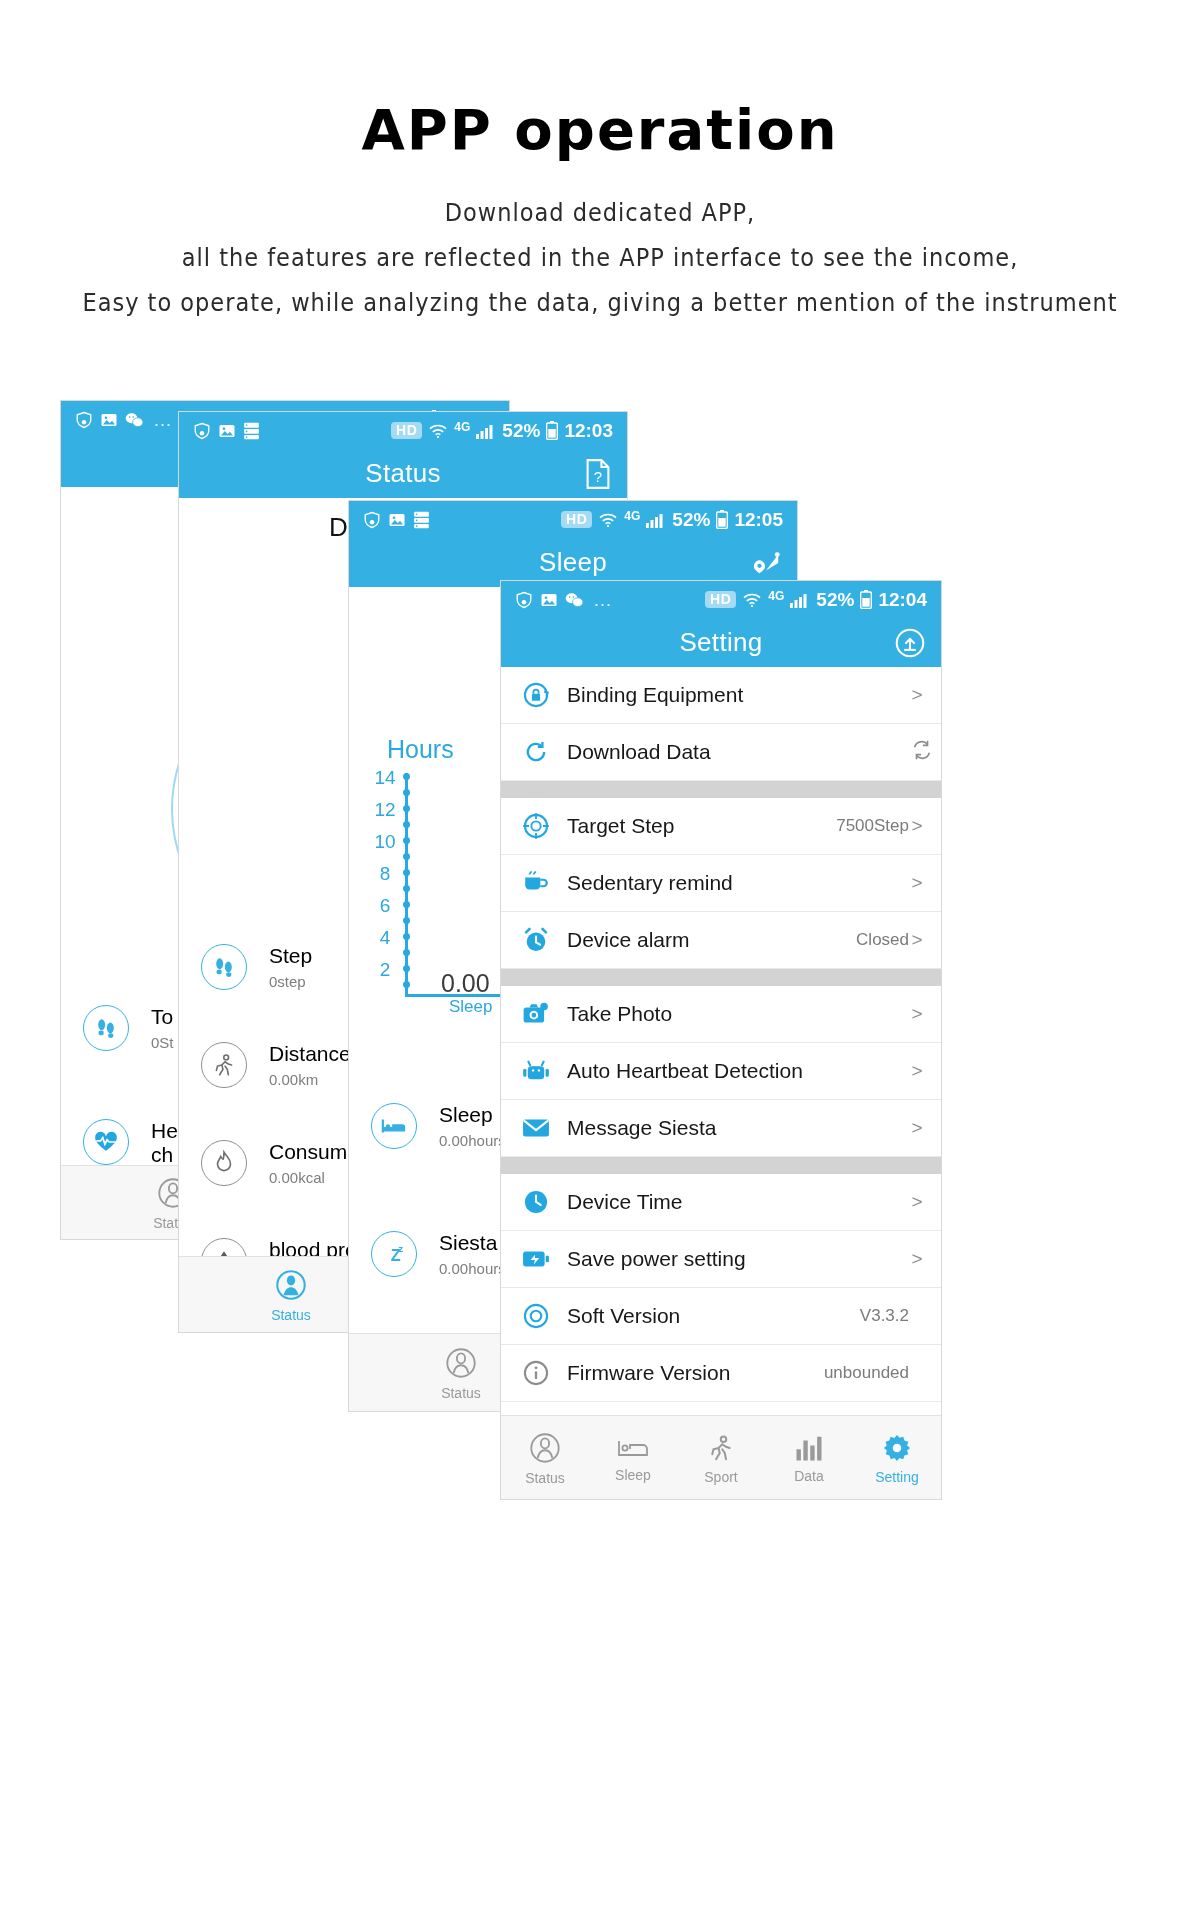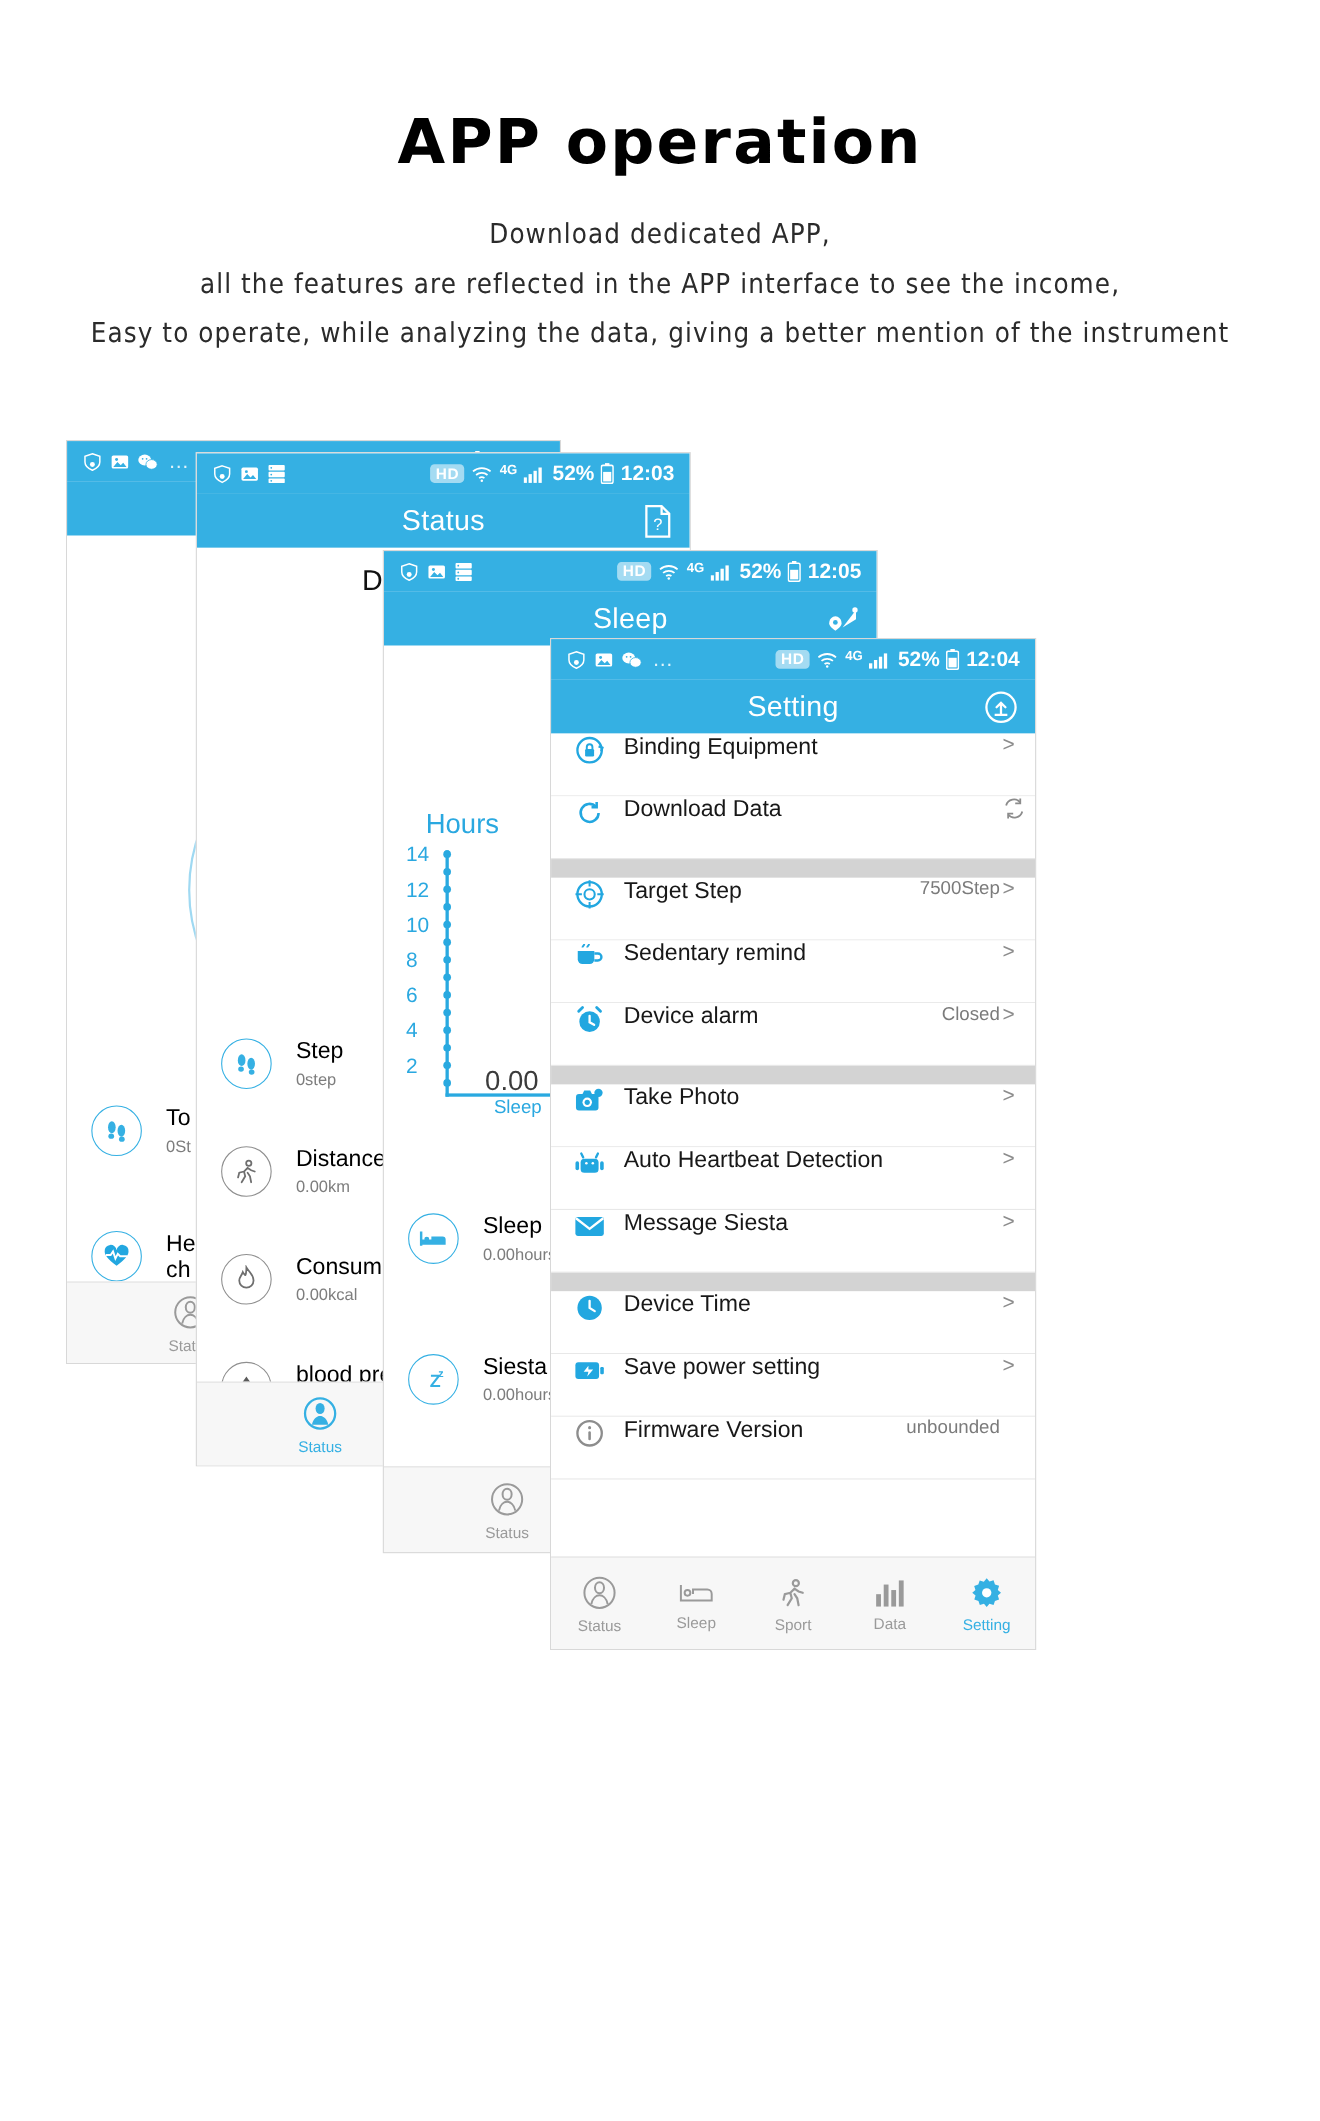--- a/index.html
+++ b/index.html
@@ -101,38 +101,38 @@
   }
   .navitem{
     display:flex;flex-direction:column;align-items:center;justify-content:center;
     flex:1;color:#9a9a9a;font-size:14px;gap:4px;
   }
   .navitem.active{color:#35b0e3;}
   .navitem .nlabel{line-height:1;}
 
   
   .set-row{
-    display:flex;
+    display:flex;align-items:center;
     height:57px;
     padding:0 18px 0 20px;
     box-sizing:border-box;
     background:#fff;
     border-bottom:1px solid #e8e8e8;
   }
   .set-row:last-child{border-bottom:none;}
   .set-ico{width:30px;height:30px;flex:0 0 auto;line-height:0;display:flex;align-items:center;justify-content:center;}
   .set-label{font-size:21px;color:#181818;margin-left:16px;flex:1;white-space:nowrap;}
   .set-value{font-size:17px;color:#7b7b7b;margin-right:2px;white-space:nowrap;}
   .set-chev{font-size:19px;color:#8c8c8c;width:12px;text-align:center;}
   .set-gap{height:17px;background:#d3d3d3;}
 
   
   .chart-wrap{position:relative;}
   .axis-label{position:absolute;color:#2aa8e0;font-size:25px;}
-  .tick{position:absolute;color:#2aa8e0;font-size:19px;text-align:left;}
+  .tick{position:absolute;color:#2aa8e0;font-size:19px;text-align:center;}
   .axis-line{position:absolute;background:#29a9e0;}
   .dot{position:absolute;width:7px;height:7px;border-radius:50%;background:#29a9e0;}
   .zero-lbl{position:absolute;color:#3b3b3b;font-size:25px;}
   .sleep-lbl{position:absolute;color:#2aa8e0;font-size:17px;}
 
   
   .ring{
     position:absolute;border:2px solid #9fd9f2;border-radius:50%;
   }
   .ha-lbl{position:absolute;color:#35b0e3;font-size:21px;}
@@ -805,20 +805,31 @@
             <path d="M12 5 L8 10h4l-1 4 5-6h-4z" fill="#fff"></path>
           </svg>
       </span>
       <span class="set-label">Save power setting</span>
       <span class="set-value"></span>
       <span class="set-chev">&gt;</span>
     </div>
     <div class="set-row">
       <span class="set-ico">
         <svg width="28" height="28" viewBox="0 0 24 24">
+            <circle cx="12" cy="12" r="9.5" fill="none" stroke="#22a7e0" stroke-width="1.8"></circle>
+            <circle cx="12" cy="12" r="4.5" fill="none" stroke="#22a7e0" stroke-width="1.8"></circle>
+          </svg>
+      </span>
+      <span class="set-label">Soft Version</span>
+      <span class="set-value">V3.3.2</span>
+      <span class="set-chev"></span>
+    </div>
+    <div class="set-row">
+      <span class="set-ico">
+        <svg width="28" height="28" viewBox="0 0 24 24">
             <circle cx="12" cy="12" r="9.5" fill="none" stroke="#8d8d8d" stroke-width="1.8"></circle>
             <circle cx="12" cy="7.6" r="1.2" fill="#8d8d8d"></circle>
             <rect x="11" y="10.4" width="2" height="7" rx="1" fill="#8d8d8d"></rect>
           </svg>
       </span>
       <span class="set-label">Firmware Version</span>
       <span class="set-value">unbounded</span>
       <span class="set-chev"></span>
     </div>
 

